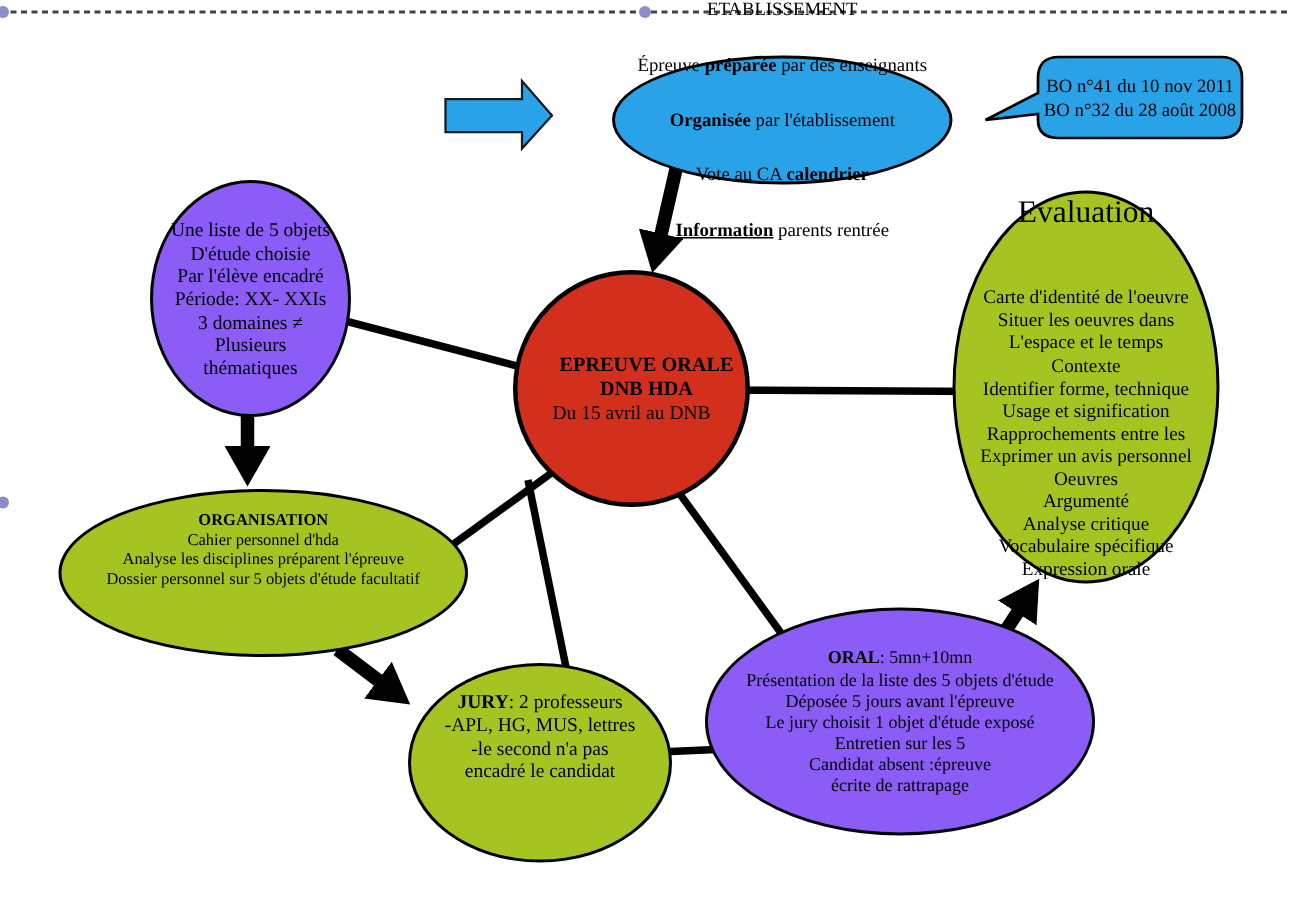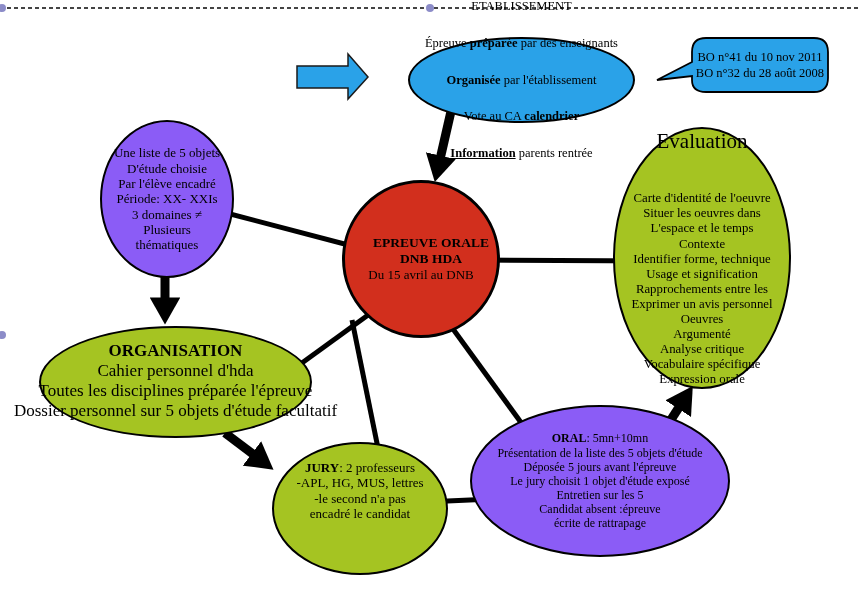--- a/index.html
+++ b/index.html
@@ -17,23 +17,23 @@
   .blue{background:#2aa2e8;}
   .pink{background:#8b5cf6;}
   .red{background:#d22f1d;}
   .green{background:#a5c422;}
 
   #patrimoine{left:95px;top:58px;width:157px;height:50px;font-size:12.5px;}
   #etablissement{left:408px;top:37px;width:227px;height:86px;font-size:12.5px;gap:22px;}
   #liste{left:100px;top:120px;width:134px;height:158px;font-size:13px;}
   #epreuve{left:342px;top:180px;width:158px;height:158px;border-width:3px;font-size:13px;}
   #epreuve .tline:nth-child(-n+2){font-weight:bold;font-size:13.5px;margin-left:20px;}
-  #evaluation{left:613px;top:127px;width:178px;height:262px;font-size:12.8px;gap:36px;}
+  #evaluation{left:635px;top:127px;width:178px;height:262px;font-size:12.8px;gap:36px;}
   #evaluation .ev-title{font-size:21px;margin-bottom:2px;}
-  #organisation{left:39px;top:326px;width:273px;height:112px;font-size:17px;justify-content:flex-start;padding-top:13px;}
+  #organisation{left:39px;top:326px;width:273px;height:112px;font-size:11px;justify-content:flex-start;padding-top:13px;}
   #jury{left:272px;top:442px;width:176px;height:133px;font-size:13px;justify-content:flex-start;padding-top:16px;}
   #oral{left:470px;top:405px;width:260px;height:152px;font-size:12px;}
 
   #callout-text{
     position:absolute;left:692px;top:40px;width:136px;height:50px;
     display:flex;flex-direction:column;justify-content:center;
     text-align:center;font-size:12.5px;line-height:1.3;
   }
 </style>
 </head>
@@ -120,21 +120,21 @@
         <div class="tline"><span>Argumenté</span></div>
         <div class="tline"><span>Analyse critique</span></div>
         <div class="tline"><span>Vocabulaire spécifique</span></div>
         <div class="tline"><span>Expression orale</span></div>
       </div>
   </div>
 
   <div class="node green" id="organisation">
       <div class="tline"><span style="font-weight: bold;">ORGANISATION</span></div>
       <div class="tline"><span>Cahier personnel d'hda</span></div>
-      <div class="tline"><span>Toutes les disciplines préparée l'épreuve</span></div>
+      <div class="tline"><span>Analyse les disciplines préparent l'épreuve</span></div>
       <div class="tline"><span>Dossier personnel sur 5 objets d'étude facultatif</span></div>
     </div>
 
   <div class="node green" id="jury">
       <div class="tline"><span style="font-weight: bold;">JURY</span><span>: 2 professeurs</span></div>
       <div class="tline"><span>-APL, HG, MUS, lettres</span></div>
       <div class="tline"><span>-le second n'a pas</span></div>
       <div class="tline"><span>encadré le candidat</span></div>
     </div>
 

